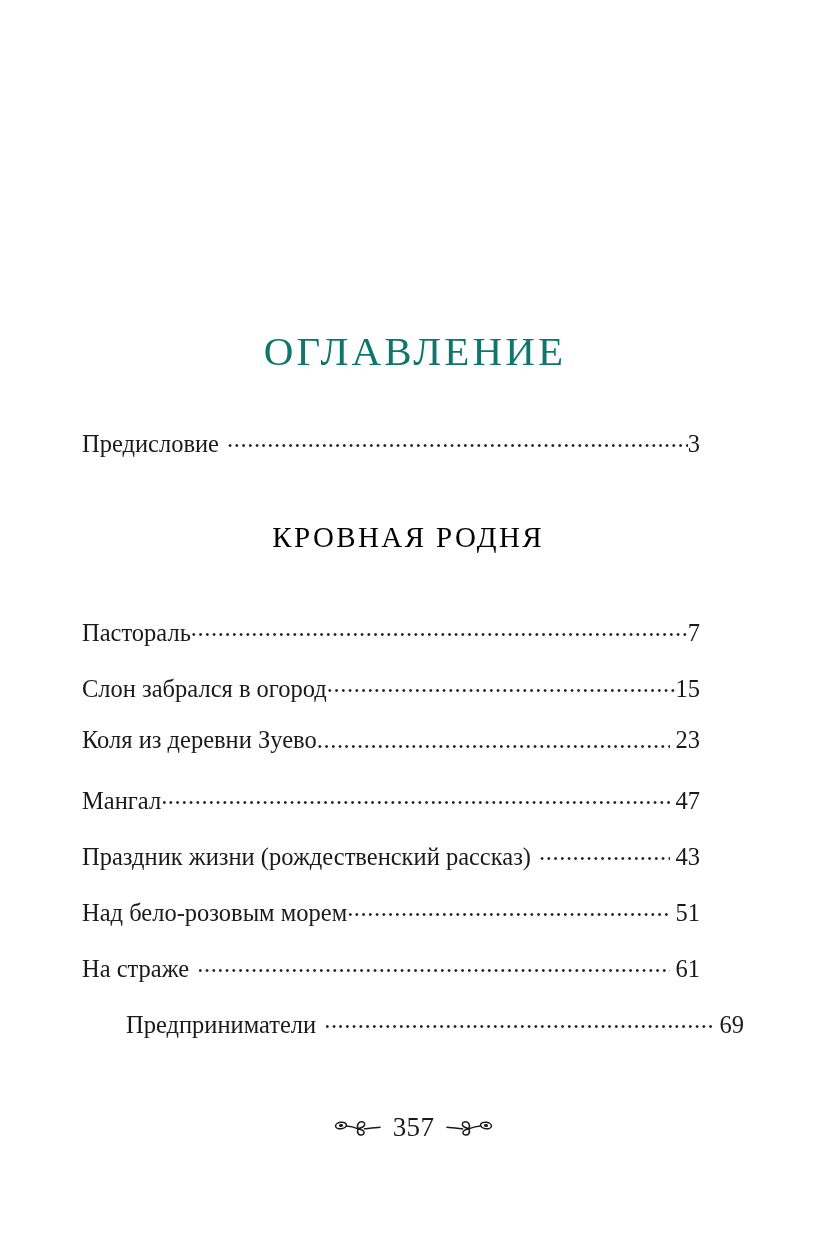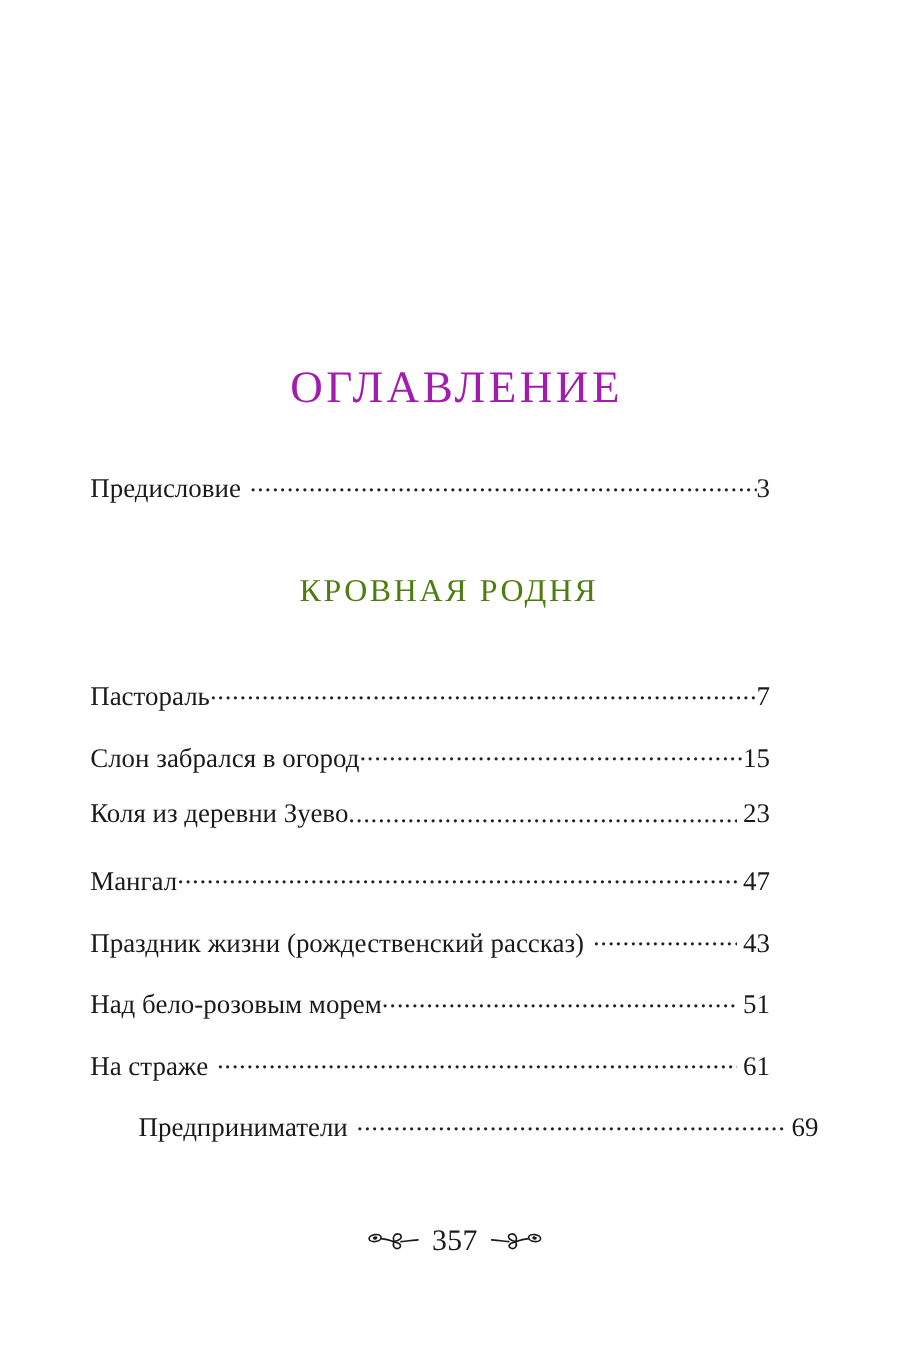--- a/index.html
+++ b/index.html
@@ -28,37 +28,37 @@
     position: absolute;
     top: 330px;
     left: 0;
     width: 827px;
     text-align: center;
     font-size: 41px;
     line-height: 1.05;
     letter-spacing: 3.2px;
     text-indent: 3.2px;
     font-weight: 400;
-    color: #a21caf;
+    color: #0f766e;
     white-space: pre;
   }
 
   
   .section-heading {
     position: absolute;
     top: 522px;
     left: 0;
     width: 814px;
     text-align: center;
     font-size: 29px;
     line-height: 1.1;
     letter-spacing: 2.4px;
     text-indent: 2.4px;
     font-weight: 400;
-    color: #4d7c0f;
+    color: #000000;
     white-space: pre;
   }
 
   
   .entry {
     position: absolute;
     left: 82px;
     width: 618px;
     display: flex;
     align-items: baseline;

